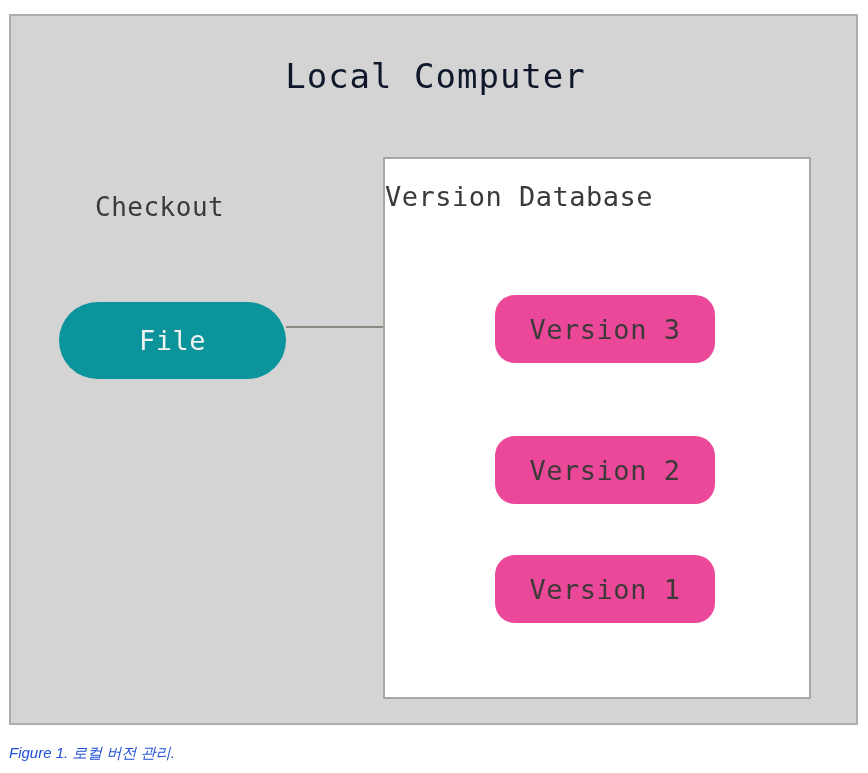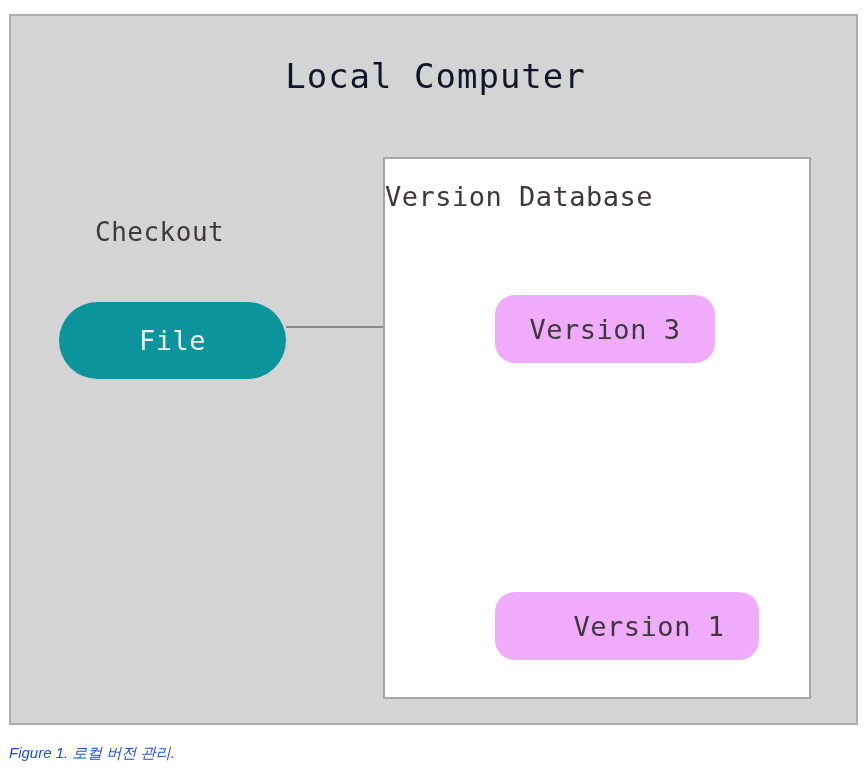--- a/index.html
+++ b/index.html
@@ -43,21 +43,20 @@
 
   #checkout-label {
     position: absolute;
     left: 84px;
     top: 176px;
     font-family: "DejaVu Sans Mono", "Liberation Mono", monospace;
     font-size: 26px;
     letter-spacing: 0.5px;
     color: #3c3a38;
     white-space: pre;
-    margin-top: 25px;
   }
 
   
   #version-database-panel {
     position: absolute;
     left: 372px;
     top: 141px;
     width: 428px;
     height: 542px;
     background: #ffffff;
@@ -106,34 +105,34 @@
     color: #f2f2f0;
     white-space: pre;
     margin-top: 28px;
   }
 
   .version-node {
     position: absolute;
     left: 110px;
     width: 220px;
     height: 68px;
-    background: #f0abfc;
+    background: #ec4899;
     border-radius: 20px;
     display: flex;
     align-items: center;
     justify-content: center;
     font-family: "DejaVu Sans Mono", "Liberation Mono", monospace;
     font-size: 27px;
     letter-spacing: 0.5px;
     color: #3c3a38;
     white-space: pre;
   }
   #version-node-3 { top: 136px; }
   #version-node-2 { top: 277px; }
-  #version-node-1 { top: 433px; padding-left: 44px; }
+  #version-node-1 { top: 396px; }
 
   
   #figure-caption {
     position: absolute;
     left: 9px;
     top: 744px;
     font-family: "Liberation Sans", sans-serif;
     font-style: italic;
     font-size: 15px;
     color: #1d4ed8;
@@ -152,19 +151,20 @@
   <div id="connector-file-to-version3" class="connector-h"></div>
 
   <div id="file-node">File</div>
 
   <div id="version-database-panel">
 
     <div id="version-database-title">Version Database</div>
 
     <div id="version-node-3" class="version-node">Version 3</div>
 
+    <div id="version-node-2" class="version-node">Version 2</div>
 
     <div id="version-node-1" class="version-node">Version 1</div>
 
   </div>
 </div>
 
 <div id="figure-caption">Figure 1. 로컬 버전 관리.</div>
 
 </body></html>

